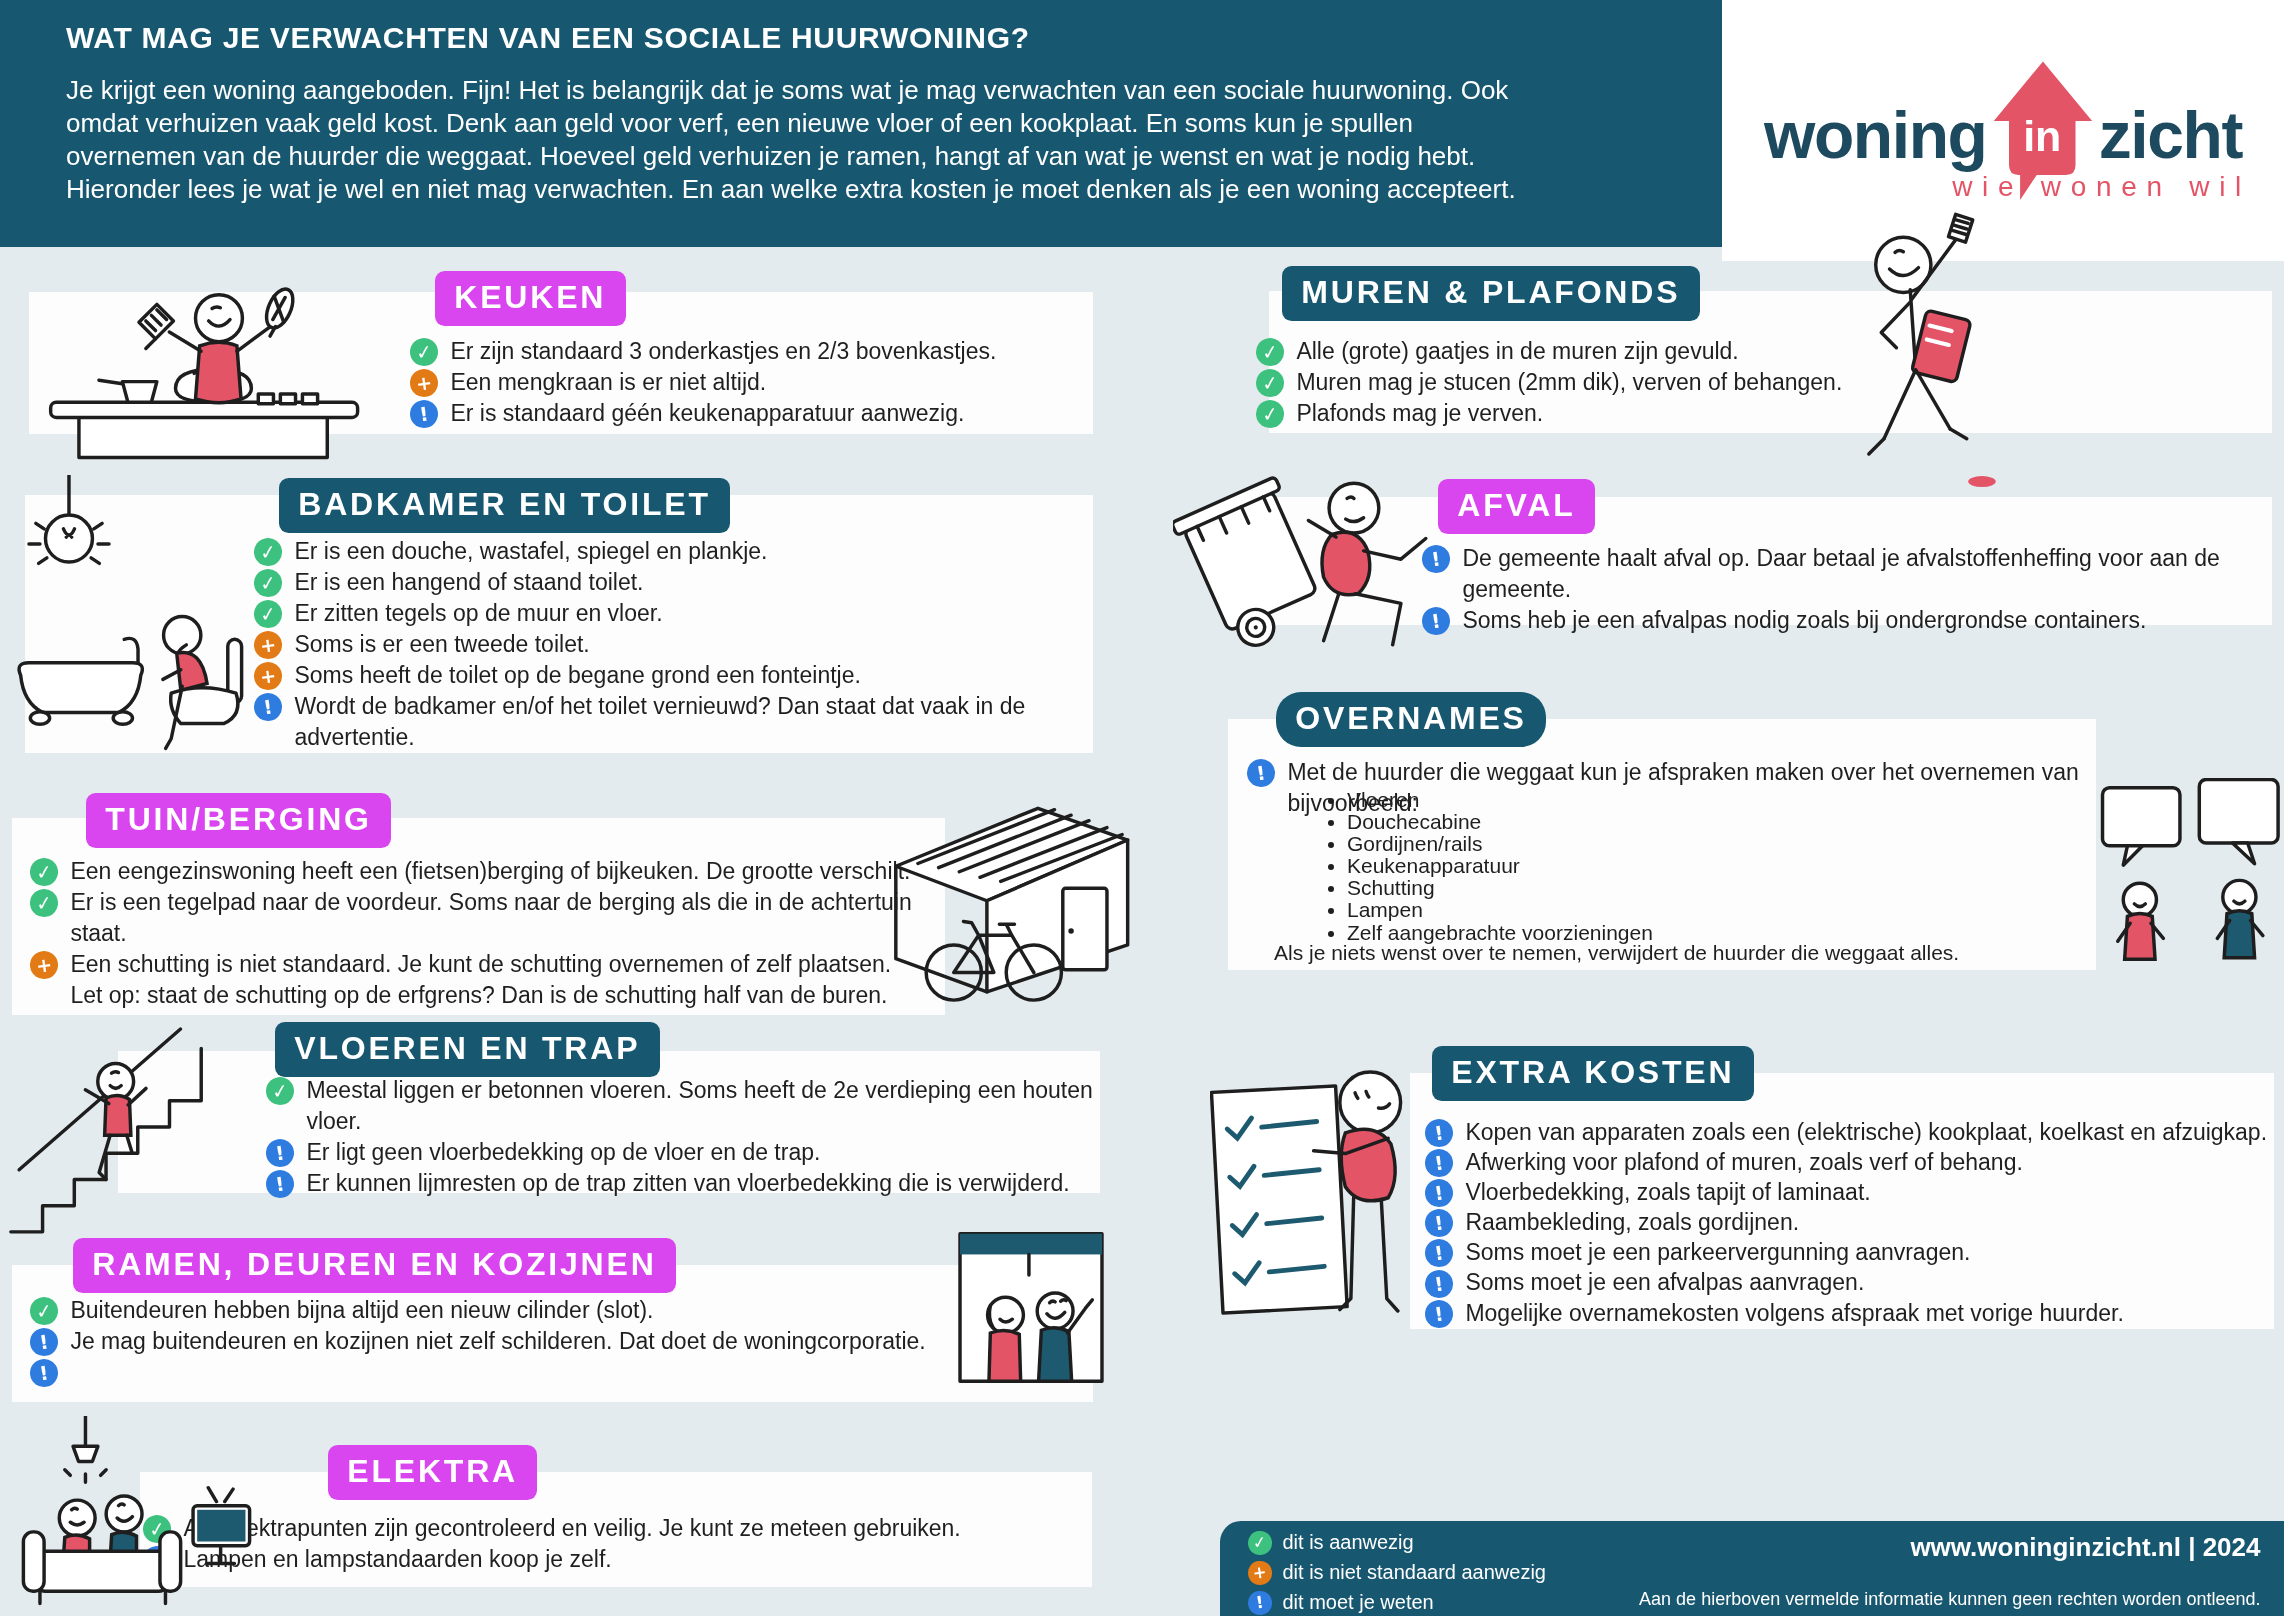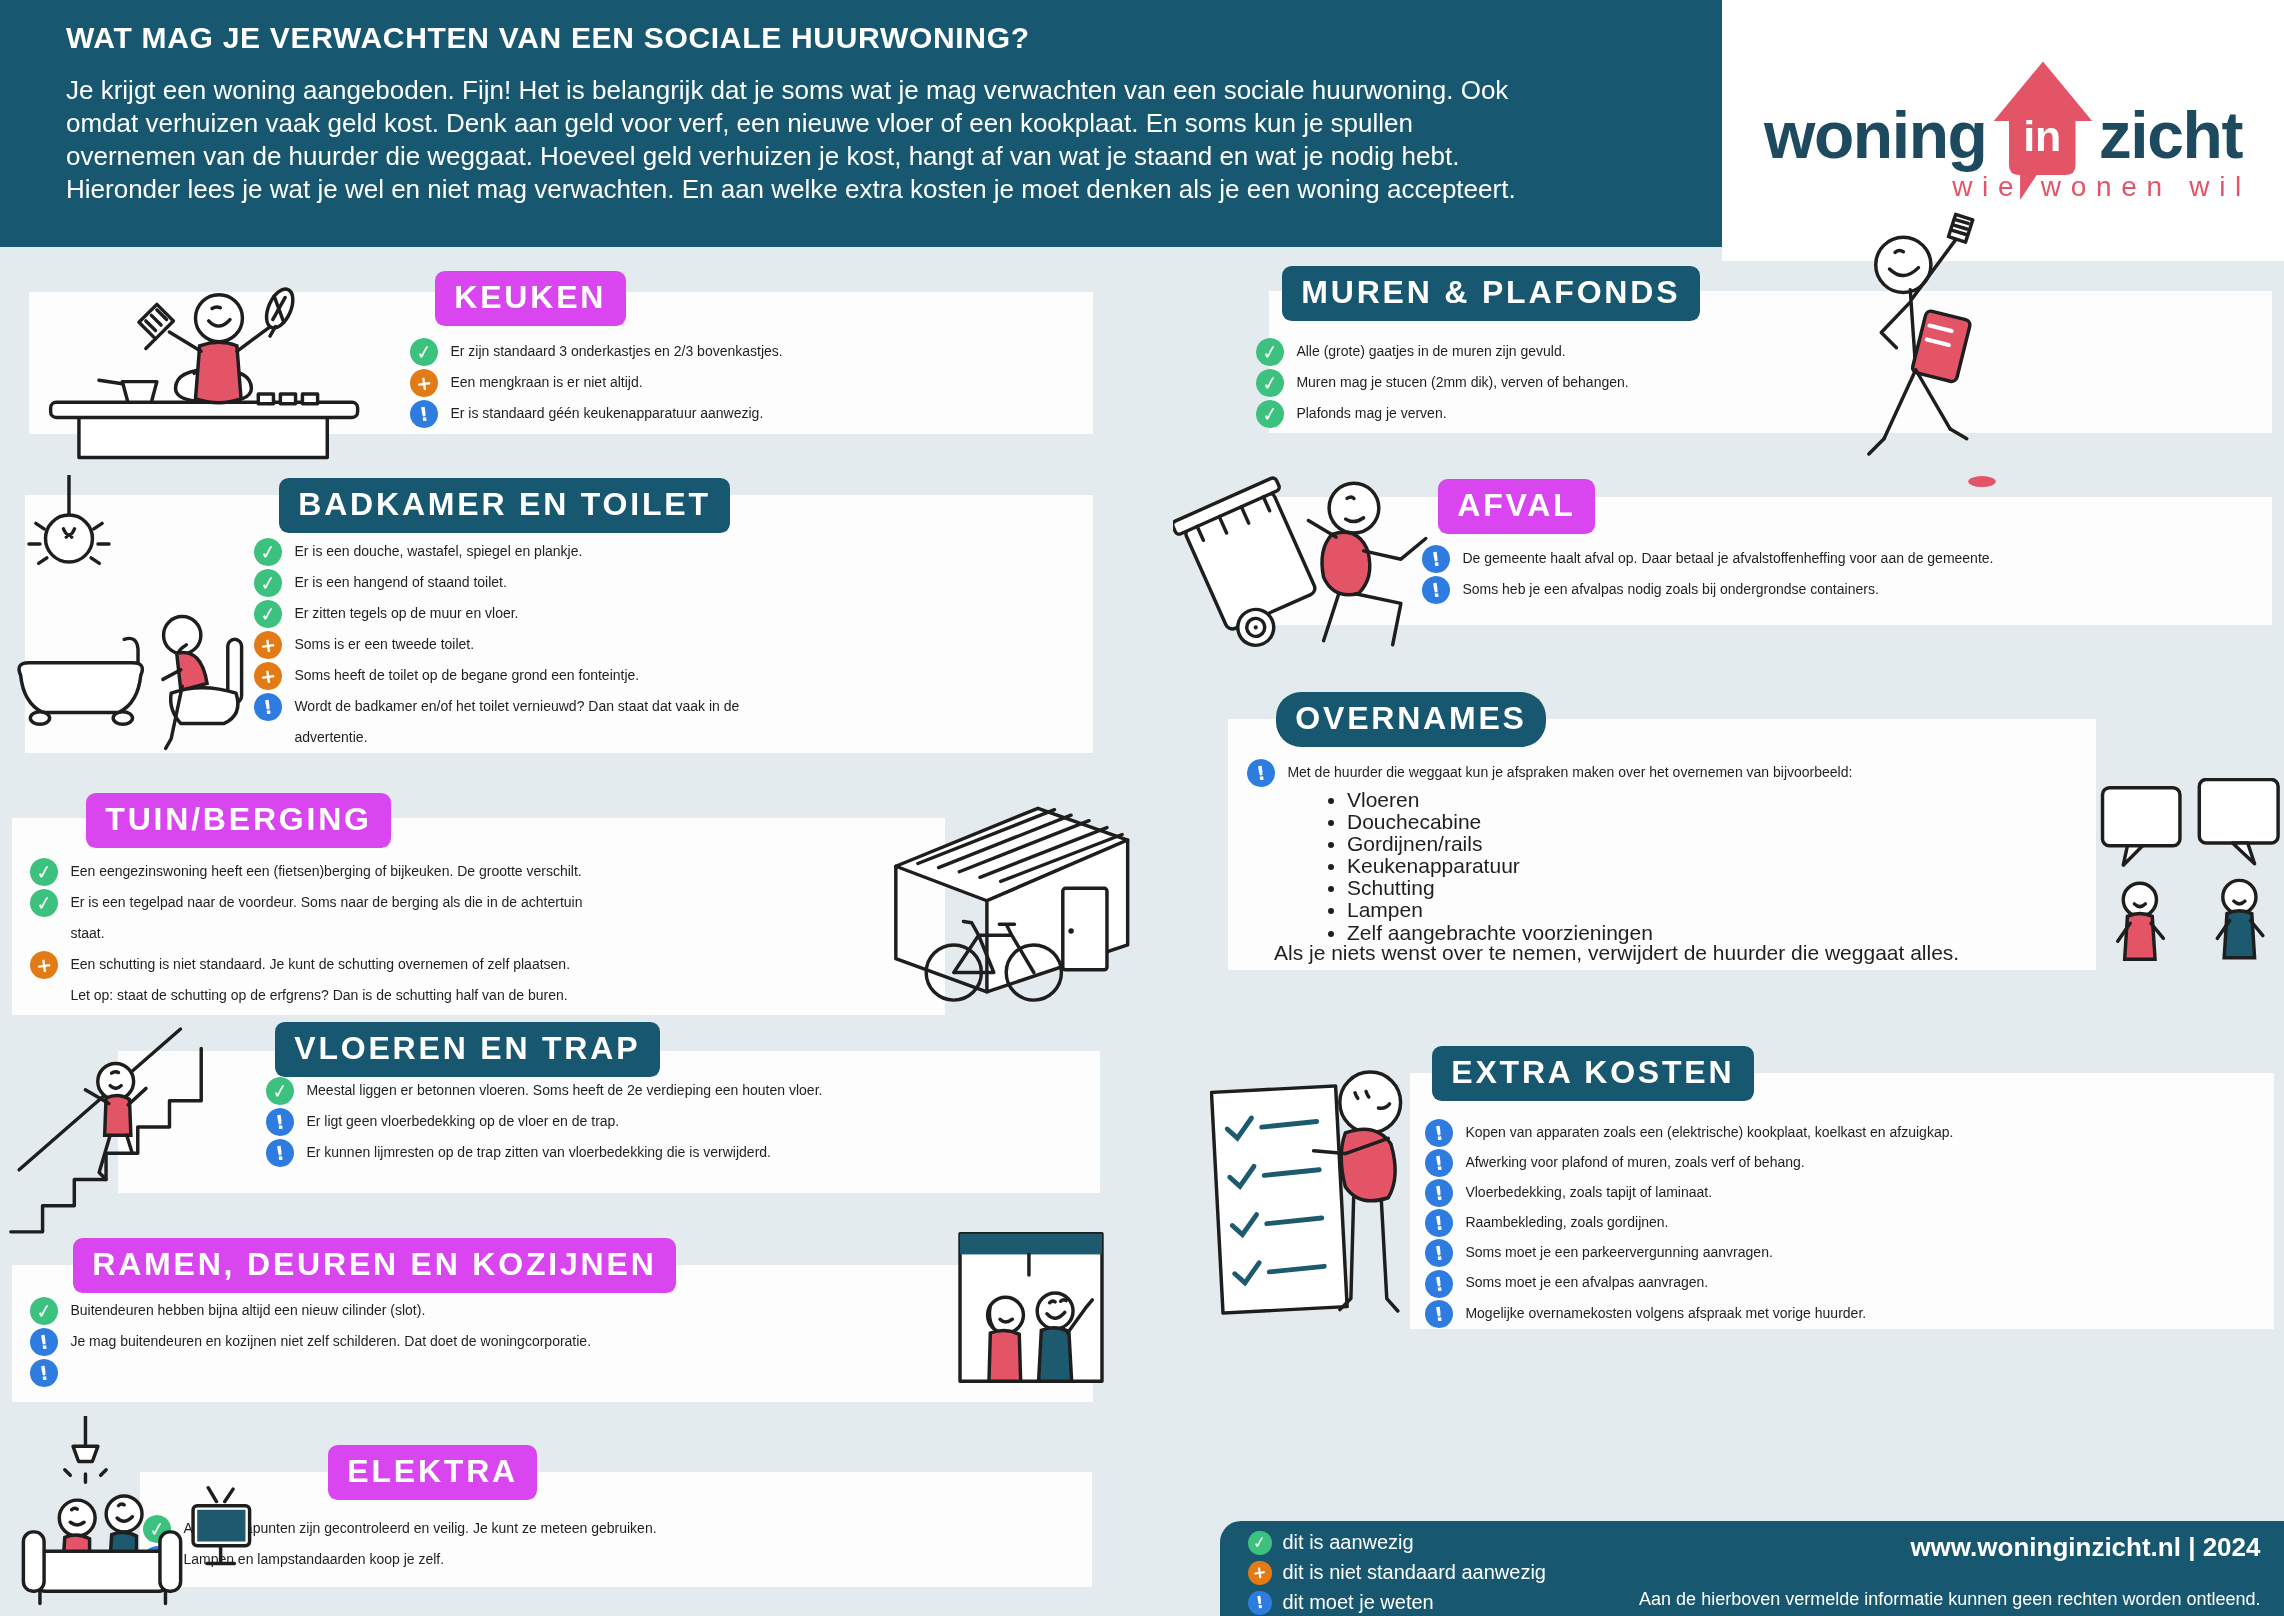--- a/index.html
+++ b/index.html
@@ -44,21 +44,21 @@
   #lbl-overnames{left:1276px;top:692px;border-radius:25px;}
   #lbl-tuin     {left:86px; top:793px;}
   #lbl-vloeren  {left:275px; top:1022px;}
   #lbl-extra    {left:1432px;top:1046px;}
   #lbl-ramen    {left:73px; top:1238px;}
   #lbl-elektra  {left:328px; top:1445px;}
 
   
   .rows{position:absolute;z-index:4;}
   .row{display:flex;align-items:flex-start;}
-  .row .txt{font-size:14px;line-height:31px;white-space:pre-line;}
+  .row .txt{font-size:23px;line-height:31px;white-space:pre-line;}
   .rows.compact .row .txt{line-height:30px;}
   .ic{width:28px;height:28px;border-radius:50%;color:#fff;display:flex;align-items:center;
       justify-content:center;font-weight:bold;font-size:19.3px;flex:0 0 28px;margin:2.1px 12.4px 0 0;
       font-family:"DejaVu Sans",sans-serif;transform:rotate(-8deg);}
   .ic[data-icon="check"]{background:#3cc17e;}
   .ic[data-icon="plus"] {background:#e27a15;}
   .ic[data-icon="info"] {background:#2e7cdf;}
 
   #rows-keuken   {left:410px; top:336px;width:691px;}
   #rows-muren    {left:1256px;top:336px;width:919px;}
@@ -96,21 +96,21 @@
 </head>
 <body>
 
 <div id="page">
 
   <div id="header">
     <div class="inner">
       <h1 id="title">WAT MAG JE VERWACHTEN VAN EEN SOCIALE HUURWONING?</h1>
       <div class="intro-line">Je krijgt een woning aangeboden. Fijn! Het is belangrijk dat je soms wat je mag verwachten van een sociale huurwoning. Ook</div>
       <div class="intro-line">omdat verhuizen vaak geld kost. Denk aan geld voor verf, een nieuwe vloer of een kookplaat. En soms kun je spullen</div>
-      <div class="intro-line">overnemen van de huurder die weggaat. Hoeveel geld verhuizen je kost, hangt af van wat je staand en wat je nodig hebt.</div>
+      <div class="intro-line">overnemen van de huurder die weggaat. Hoeveel geld verhuizen je ramen, hangt af van wat je wenst en wat je nodig hebt.</div>
       <div class="intro-line">Hieronder lees je wat je wel en niet mag verwachten. En aan welke extra kosten je moet denken als je een woning accepteert.</div>
     </div>
   </div>
 
   <div id="logobox">
     <div id="logo">
       <span class="logo-word">woning</span>
       <svg id="logo-house" width="104" height="142" viewBox="0 0 150 205">
         <path class="red" d="M75 2 L146 88 L122 88 L122 152 Q122 166 108 166 L66 166 L42 202 L42 166 L40 166 Q26 166 26 152 L26 88 L4 88 Z"></path>
         <text x="74" y="132" text-anchor="middle" font-family="Liberation Sans, sans-serif" font-size="62" font-weight="bold" fill="#ffffff">in</text>

